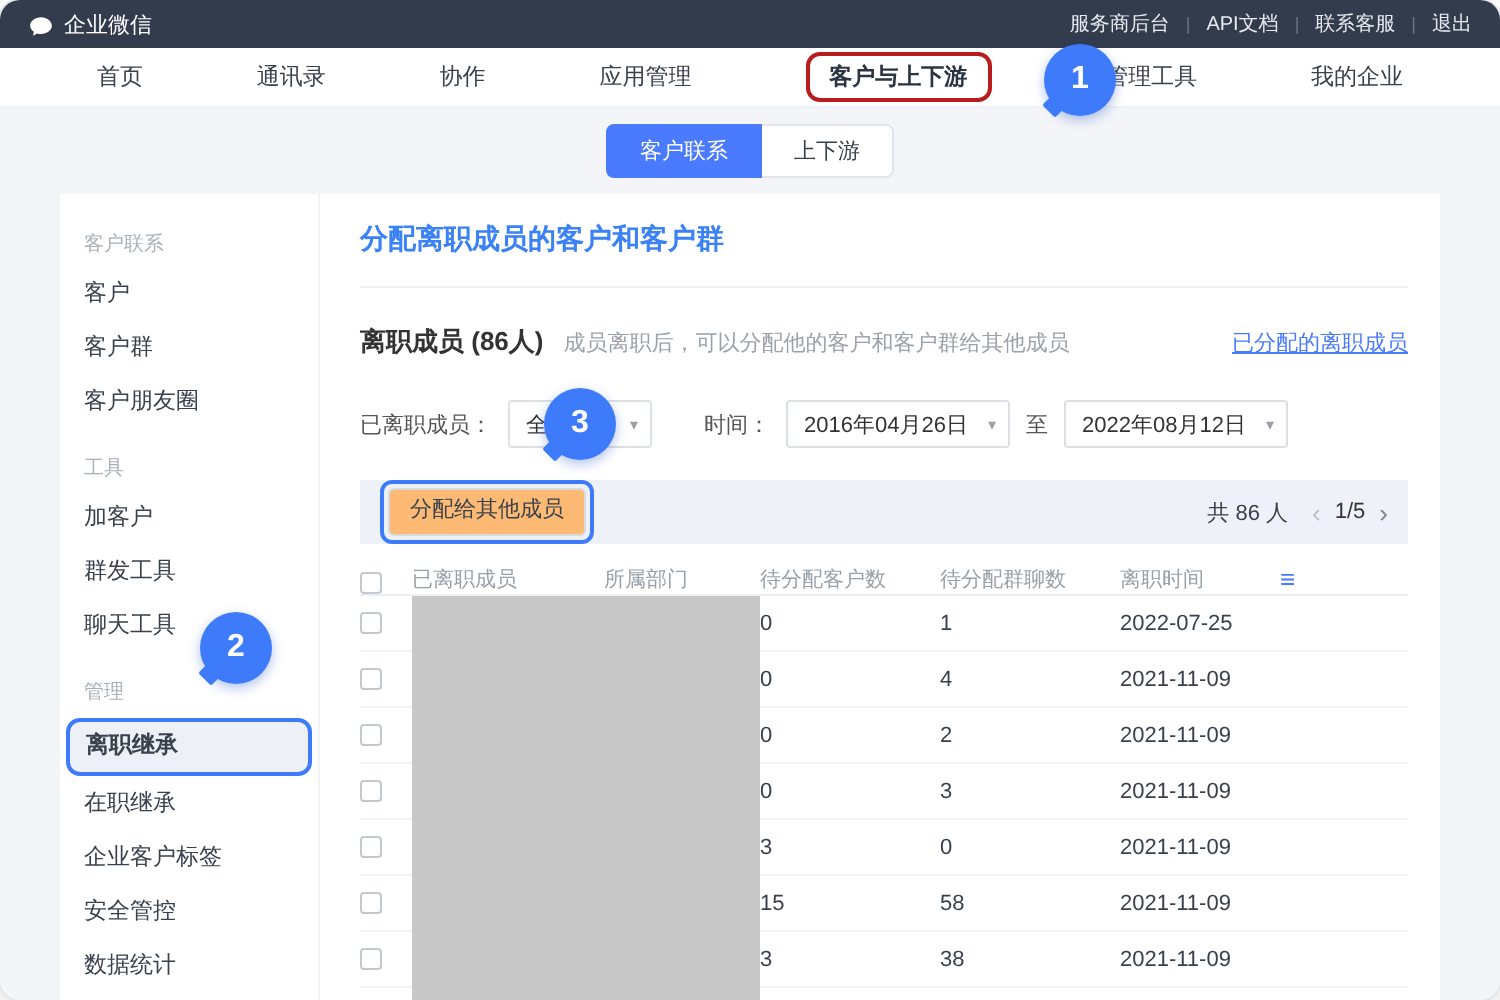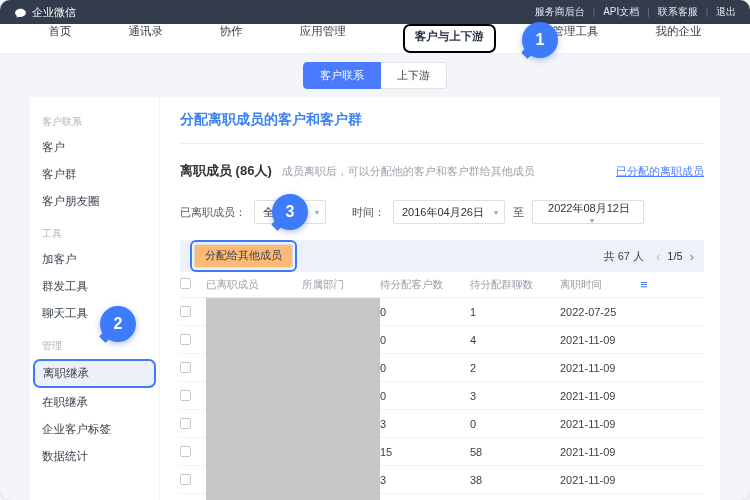--- a/index.html
+++ b/index.html
@@ -8,40 +8,40 @@
             background:#f3f5f8; box-shadow:0 0 0 1px #e3e6ea, 0 8px 26px rgba(0,0,0,.14); }
 
   
   .topbar { height:24px; background:#333c4d; display:flex; align-items:center; padding:0 14px; }
   .brand { display:flex; align-items:flex-end; gap:5px; color:#fff; font-size:11px; }
   .topbar-links { margin-left:auto; display:flex; align-items:center; gap:8px; font-size:10px; color:#e7eaef; }
   .toplink { cursor:pointer;text-align:center; }
   .sep { color:#6b7485; font-size:9px; }
 
   
-  .mainnav { height:30px; background:#fff; display:flex; justify-content:space-around;
+  .mainnav { height:30px; background:#fff; display:flex; align-items:center; justify-content:space-around;
              padding:0 20px; font-size:11.5px; color:#39414d; border-bottom:1px solid #f0f1f3; }
   .nav-item { cursor:pointer; white-space:nowrap; }
-  .nav-item.annotated { border:2px solid #000000; border-radius:7px; padding:3px 10px; font-weight:bold; color:#2b3442; }
+  .nav-item.annotated { border:2px solid #b91c1c; border-radius:7px; padding:3px 10px; font-weight:bold; color:#2b3442; }
 
   
   .page { position:relative; height:446px; overflow:hidden; }
   .tabs { display:flex; justify-content:center; padding-top:8px; }
   .tab { font-size:11px; padding:5px 16px; background:#fff; color:#39414d; border:1px solid #e1e4e9; cursor:pointer; }
   .tab:first-child { border-radius:4px 0 0 4px; }
   .tab + .tab { border-left:none; border-radius:0 4px 4px 0; }
   .tab.active { background:#4a7afe; border-color:#4a7afe; color:#fff; }
 
   .card { margin:8px 30px 0; background:#fff; display:flex; height:520px; }
 
   
   .sidebar { width:130px; flex:none; padding-top:6px; border-right:1px solid #f1f3f6; }
   .side-header { font-size:10px; color:#aab1ba; padding:12px 0 5px 12px; }
   .side-item { font-size:11.5px; color:#39414d; line-height:27px; padding-left:12px; cursor:pointer; }
-  .side-item.selected { background:#edf1f7; }
+  .side-item.selected { background:#edf1f7;font-weight:bold; }
   .side-item.annotated { border:2px solid #3e7bfb; border-radius:7px; margin:1px 3px; padding-left:8px; line-height:25px; }
 
   
   .content { flex:1; min-width:0; padding:8px 16px 0 20px; }
   .page-title { font-size:14px; font-weight:bold; color:#3b82f6; padding:6px 0 14px; border-bottom:1px solid #edf0f3; }
   .section-row { display:flex; align-items:baseline; margin-top:18px; }
   .section-title { font-size:13px; font-weight:bold; color:#333; }
   .section-desc { font-size:11px; color:#9aa1aa; margin-left:10px; }
   .assigned-link { margin-left:auto; font-size:11px; color:#4a7afe; cursor:pointer;text-decoration:underline; }
 
@@ -60,21 +60,21 @@
   .assign-btn { background:#fdba74; border:1px solid #d8dce2; border-radius:3px; font-size:11px; color:#39414d;
                 padding:4px 10px; cursor:pointer; font-family:inherit; line-height:1.2; }
   .toolbar-right { margin-left:auto; display:flex; align-items:center; gap:12px; font-size:11px; color:#39414d; }
   .pager { display:flex; align-items:center; gap:7px; }
   .pg-arrow { font-size:13px; color:#b9c0c9; cursor:pointer; line-height:1; }
   .pg-arrow.next { color:#7d8694; }
   .pg-num { font-size:11px; color:#333; }
 
   
   .table { margin-top:6px; }
-  .thead { display:flex; align-items:flex-start; height:20px; font-size:10.5px; color:#98a0a9; border-bottom:1px solid #eceef2; }
+  .thead { display:flex; align-items:flex-end; height:20px; font-size:10.5px; color:#98a0a9; border-bottom:1px solid #eceef2; }
   .trow { display:flex; align-items:center; height:28px; font-size:11px; color:#39414d; border-bottom:1px solid #f1f3f5; }
   .tcell { flex:none; }
   .cell-cb { width:26px; display:flex; align-items:center; }
   .cell-member { width:96px; } .cell-dept { width:78px; }
   .cell-cust { width:90px; } .cell-grp { width:90px; } .cell-date { width:80px; }
   .checkbox { display:inline-block; width:11px; height:11px; border:1px solid #c3c8cf; border-radius:2px; background:#fff; cursor:pointer; }
   .menu-icon { font-size:13px; color:#4a7afe; cursor:pointer; line-height:1; }
   .tbody { position:relative; }
   .mask { position:absolute; left:26px; top:0; width:174px; height:100%; background:#c7c7c7; z-index:5; }
 
@@ -138,20 +138,21 @@
           <div class="side-item">客户群</div>
           <div class="side-item">客户朋友圈</div>
           <div class="side-header">工具</div>
           <div class="side-item">加客户</div>
           <div class="side-item">群发工具</div>
           <div class="side-item">聊天工具</div>
           <div class="side-header">管理</div>
           <div class="side-item selected annotated">离职继承</div>
           <div class="side-item">在职继承</div>
           <div class="side-item">企业客户标签</div>
+          <div class="side-item">安全管控</div>
           <div class="side-item">数据统计</div>
         </aside>
 
       <section class="content">
 
         <div class="page-title">分配离职成员的客户和客户群</div>
 
         <div class="section-row">
           <span class="section-title">离职成员 (86人)</span>
           <span class="section-desc">成员离职后，可以分配他的客户和客户群给其他成员</span>
@@ -163,32 +164,32 @@
           <span class="select w-member">
             <span>全部</span>
             <span class="caret">▾</span>
           </span>
           <span class="flabel time-label">时间：</span>
           <span class="select w-date">
             <span>2016年04月26日</span>
             <span class="caret">▾</span>
           </span>
           <span class="flabel to-label">至</span>
-          <span class="select w-date" style="margin-left:0;flex-direction:column;">
+          <span class="select w-date" style="margin-left:0;">
             <span>2022年08月12日</span>
             <span class="caret">▾</span>
           </span>
         </div>
 
         <div class="toolbar">
           <span class="anno-wrap">
             <button class="assign-btn">分配给其他成员</button>
           </span>
           <div class="toolbar-right">
-            <span>共 67 人</span>
+            <span>共 86 人</span>
             <span class="pager">
               <span class="pg-arrow">‹</span>
               <span class="pg-num">1/5</span>
               <span class="pg-arrow next">›</span>
             </span>
           </div>
         </div>
 
         <div class="table">
           <div class="thead">

